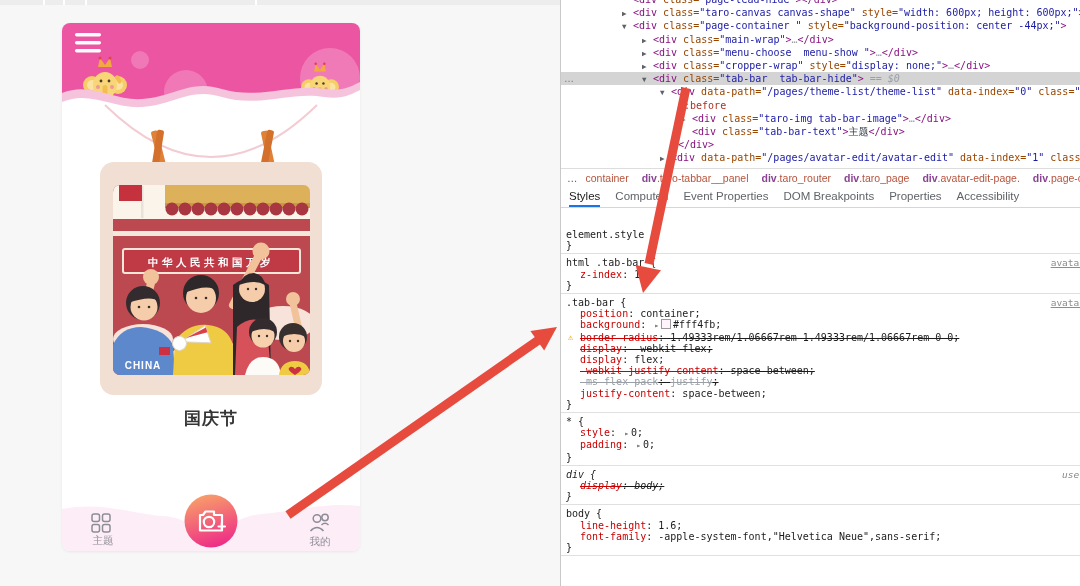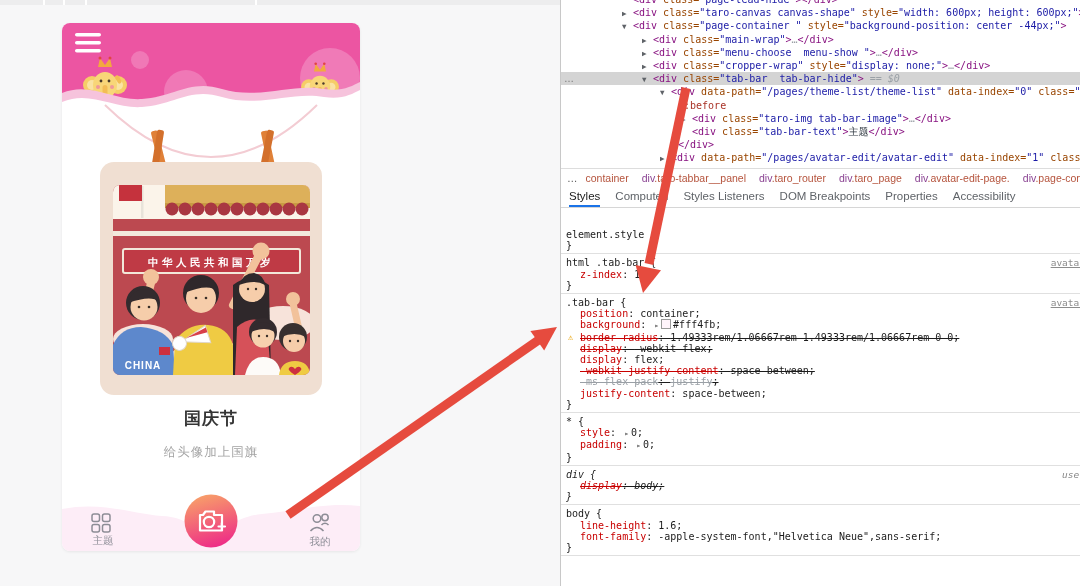--- a/index.html
+++ b/index.html
@@ -29,21 +29,21 @@
   .exp{position:absolute;color:#5f6368;font-size:7.5px;top:1px;}
   .tk-t{color:#881280}.tk-a{color:#994500}.tk-v{color:#1a1aa6}.tk-x{color:#303942}
   .tk-g{color:#9aa0a6}.tk-p{color:#a93226}
   .tk-i{color:#9aa0a6;font-style:italic}
   .gutter-dots{position:absolute;left:3px;top:73px;font:10px "Liberation Sans",sans-serif;
                color:#777;letter-spacing:0;z-index:2;}
   .crumbs{position:absolute;left:0;top:168px;width:100%;height:19px;background:#fff;
           border-top:1px solid #ddd;line-height:19px;font-size:10.5px;white-space:nowrap;overflow:hidden;}
   .crumbs .ovf{color:#555;margin:0 7px 0 6px;letter-spacing:1px;}
   .crumb{margin-right:13px;}
-  .crumb .ctag{color:#8a4292;} .crumb .ccls{color:#b5533c;}
+  .crumb .ctag{color:#8a4292;font-weight:bold;} .crumb .ccls{color:#b5533c;}
   .itabs{position:absolute;left:0;top:187px;width:100%;height:20px;border-bottom:1px solid #d6d6d6;
          font-size:11.5px;color:#5f6368;white-space:nowrap;overflow:hidden;}
   .itab{display:inline-block;margin-left:15px;line-height:18px;height:18px;}
   .itab:first-child{margin-left:8px;}
   .itab.active{color:#1b1b1b;border-bottom:2px solid #1a73e8;}
   .filter-row{position:absolute;left:0;top:208px;width:100%;height:17px;background:#fff;}
   .filter-row input{position:absolute;left:3px;top:1px;width:498px;height:13px;
         border:1px solid #d5d5d5;border-radius:1px;font:10px "Liberation Sans",sans-serif;
         padding:0 4px;color:#333;outline:none;box-sizing:border-box;}
   .filter-row input::placeholder{color:#9aa0a6;}
@@ -257,21 +257,20 @@
         <g fill="none" stroke="#ffffff" stroke-width="2.2" stroke-linecap="round" stroke-linejoin="round">
           <path d="M138,492 L141,492 L143.5,488.5 L152,488.5 L152,492 L160,492 L160,507.5 L138,507.5 Z"></path>
           <circle cx="147" cy="499" r="5.2"></circle>
           <path d="M156.5,503.5 L163,503.5 M159.8,500.2 L159.8,506.8"></path>
         </g>
       </g>
     </g>
   </svg>
 
   <div class="phone-title">国庆节</div>
-  <div class="phone-sub">给头像加上国旗</div>
   <div class="tab-label lbl-theme">主题</div>
   <div class="tab-label lbl-mine">我的</div>
 </div>
 
 <div class="devtools">
   <div class="tree" id="tree">
       <div class="row" style="padding-left: 72px;"><span class="tk-t">&lt;div</span><span class="tk-a"> class=</span><span class="tk-v">"page-lead-hide"</span><span class="tk-t">&gt;&lt;/div&gt;</span></div>
       <div class="row" style="padding-left: 72px;"><span class="exp" style="left: 61px;">▶</span><span class="tk-t">&lt;div</span><span class="tk-a"> class=</span><span class="tk-v">"taro-canvas canvas-shape"</span><span class="tk-a"> style=</span><span class="tk-v">"width: 600px; height: 600px;"</span><span class="tk-t">&gt;</span></div>
       <div class="row" style="padding-left: 72px;"><span class="exp" style="left: 61px;">▼</span><span class="tk-t">&lt;div</span><span class="tk-a"> class=</span><span class="tk-v">"page-container "</span><span class="tk-a"> style=</span><span class="tk-v">"background-position: center -44px;"</span><span class="tk-t">&gt;</span></div>
       <div class="row" style="padding-left: 92px;"><span class="exp" style="left: 81px;">▶</span><span class="tk-t">&lt;div</span><span class="tk-a"> class=</span><span class="tk-v">"main-wrap"</span><span class="tk-t">&gt;</span><span class="tk-g">…</span><span class="tk-t">&lt;/div&gt;</span></div>
@@ -282,21 +281,21 @@
       <div class="row" style="padding-left: 117px;"><span class="tk-p">::before</span></div>
       <div class="row" style="padding-left: 131px;"><span class="exp" style="left: 120px;">▶</span><span class="tk-t">&lt;div</span><span class="tk-a"> class=</span><span class="tk-v">"taro-img tab-bar-image"</span><span class="tk-t">&gt;</span><span class="tk-g">…</span><span class="tk-t">&lt;/div&gt;</span></div>
       <div class="row" style="padding-left: 131px;"><span class="tk-t">&lt;div</span><span class="tk-a"> class=</span><span class="tk-v">"tab-bar-text"</span><span class="tk-t">&gt;</span><span class="tk-x">主题</span><span class="tk-t">&lt;/div&gt;</span></div>
       <div class="row" style="padding-left: 117px;"><span class="tk-t">&lt;/div&gt;</span></div>
       <div class="row" style="padding-left: 110px;"><span class="exp" style="left: 99px;">▶</span><span class="tk-t">&lt;div</span><span class="tk-a"> data-path=</span><span class="tk-v">"/pages/avatar-edit/avatar-edit"</span><span class="tk-a"> data-index=</span><span class="tk-v">"1"</span><span class="tk-a"> class=</span></div>
     </div>
   <div class="gutter-dots">…</div>
 
   <div class="crumbs" id="crumbs"><span class="ovf">…</span><span class="crumb"><span class="ccls">container</span></span><span class="crumb"><span class="ctag">div</span><span class="ccls">.taro-tabbar__panel</span></span><span class="crumb"><span class="ctag">div</span><span class="ccls">.taro_router</span></span><span class="crumb"><span class="ctag">div</span><span class="ccls">.taro_page</span></span><span class="crumb"><span class="ctag">div</span><span class="ccls">.avatar-edit-page.</span></span><span class="crumb"><span class="ctag">div</span><span class="ccls">.page-container.</span></span></div>
 
-  <div class="itabs" id="itabs"><span class="itab active">Styles</span><span class="itab">Computed</span><span class="itab">Styles Listeners</span><span class="itab">DOM Breakpoints</span><span class="itab">Properties</span><span class="itab">Accessibility</span></div>
+  <div class="itabs" id="itabs"><span class="itab active">Styles</span><span class="itab">Computed</span><span class="itab">Event Properties</span><span class="itab">DOM Breakpoints</span><span class="itab">Properties</span><span class="itab">Accessibility</span></div>
 
   <div class="filter-row">
     <span class="filter-partial">:</span>
   </div>
 
   <div class="styles" id="styles">
       <div class="sec">
         <div class="selline">element.style {</div>
         <div class="closeline">}</div>
       </div>

